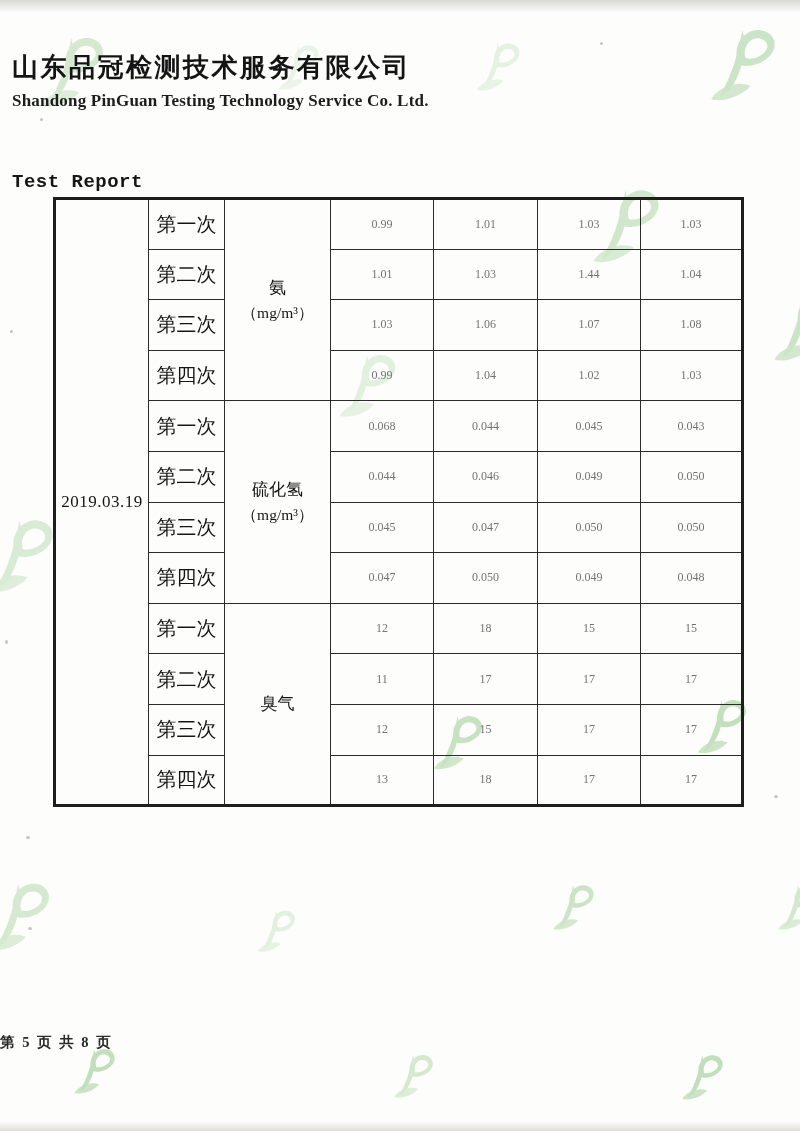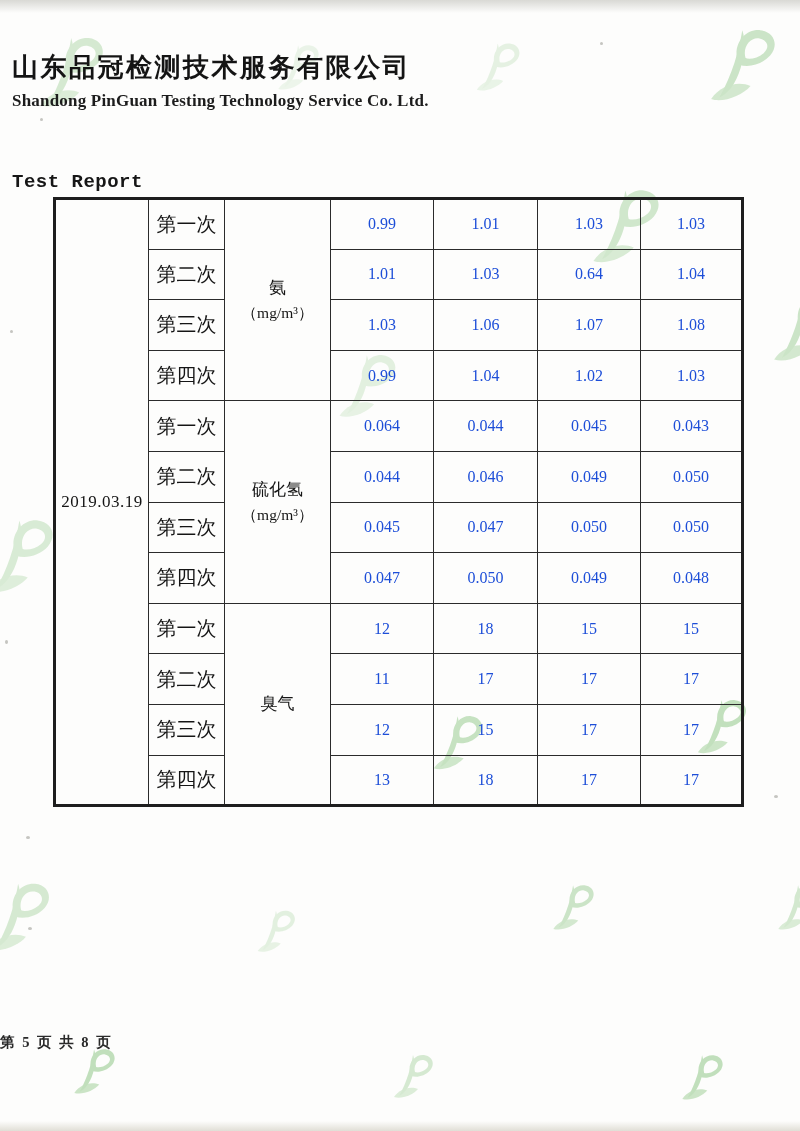--- a/index.html
+++ b/index.html
@@ -41,21 +41,21 @@
     border:1.7px solid #2b2b2b;
     text-align:center;vertical-align:middle;
     padding:0;overflow:hidden;
   }
   table.report tr{height:50.6px;}
   td.date-cell{font-size:17px;letter-spacing:.5px;color:#151515;}
   td.trial-cell{font-size:20px;color:#151515;}
   td.param-cell{font-size:17px;color:#151515;}
   .param-name{line-height:26px;}
   .param-unit{line-height:24px;font-size:15.5px;}
-  td.value-cell{font-size:16px;color:#1d4ed8;}
+  td.value-cell{font-size:12px;color:#737373;}
   
   .footer{
     position:absolute;left:0;top:1032px;width:100%;
     font-size:14.5px;font-weight:600;
     letter-spacing:2px;color:#2a2a2a;line-height:20px;
   }
 </style>
 </head>
 <body>
 
@@ -161,21 +161,21 @@
           </td>
           <td class="value-cell">0.99</td>
           <td class="value-cell">1.01</td>
           <td class="value-cell">1.03</td>
           <td class="value-cell">1.03</td>
         </tr>
         <tr>
           <td class="trial-cell">第二次</td>
           <td class="value-cell">1.01</td>
           <td class="value-cell">1.03</td>
-          <td class="value-cell">0.64</td>
+          <td class="value-cell">1.44</td>
           <td class="value-cell">1.04</td>
         </tr>
         <tr>
           <td class="trial-cell">第三次</td>
           <td class="value-cell">1.03</td>
           <td class="value-cell">1.06</td>
           <td class="value-cell">1.07</td>
           <td class="value-cell">1.08</td>
         </tr>
         <tr>
@@ -184,21 +184,21 @@
           <td class="value-cell">1.04</td>
           <td class="value-cell">1.02</td>
           <td class="value-cell">1.03</td>
         </tr>
         <tr>
           <td class="trial-cell">第一次</td>
           <td class="param-cell" rowspan="4">
             <div class="param-name">硫化氢</div>
             <div class="param-unit">（mg/m³）</div>
           </td>
-          <td class="value-cell">0.064</td>
+          <td class="value-cell">0.068</td>
           <td class="value-cell">0.044</td>
           <td class="value-cell">0.045</td>
           <td class="value-cell">0.043</td>
         </tr>
         <tr>
           <td class="trial-cell">第二次</td>
           <td class="value-cell">0.044</td>
           <td class="value-cell">0.046</td>
           <td class="value-cell">0.049</td>
           <td class="value-cell">0.050</td>

